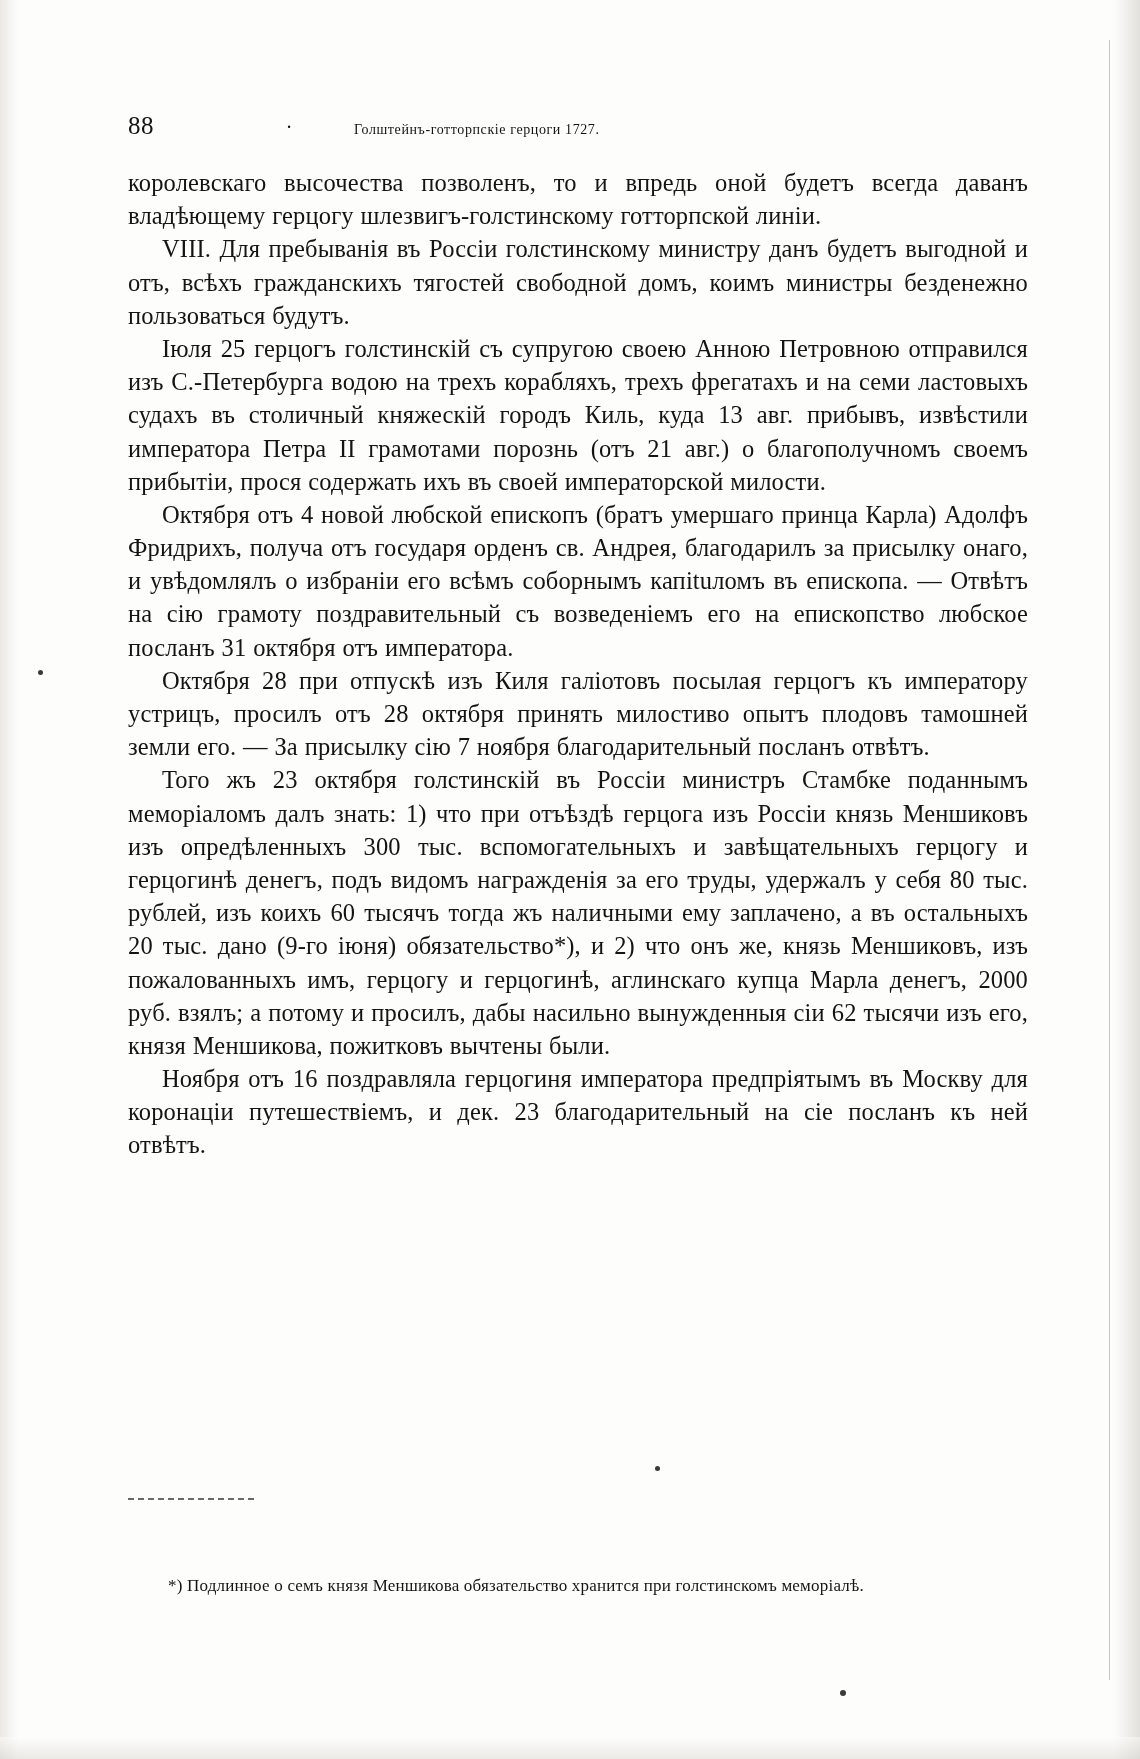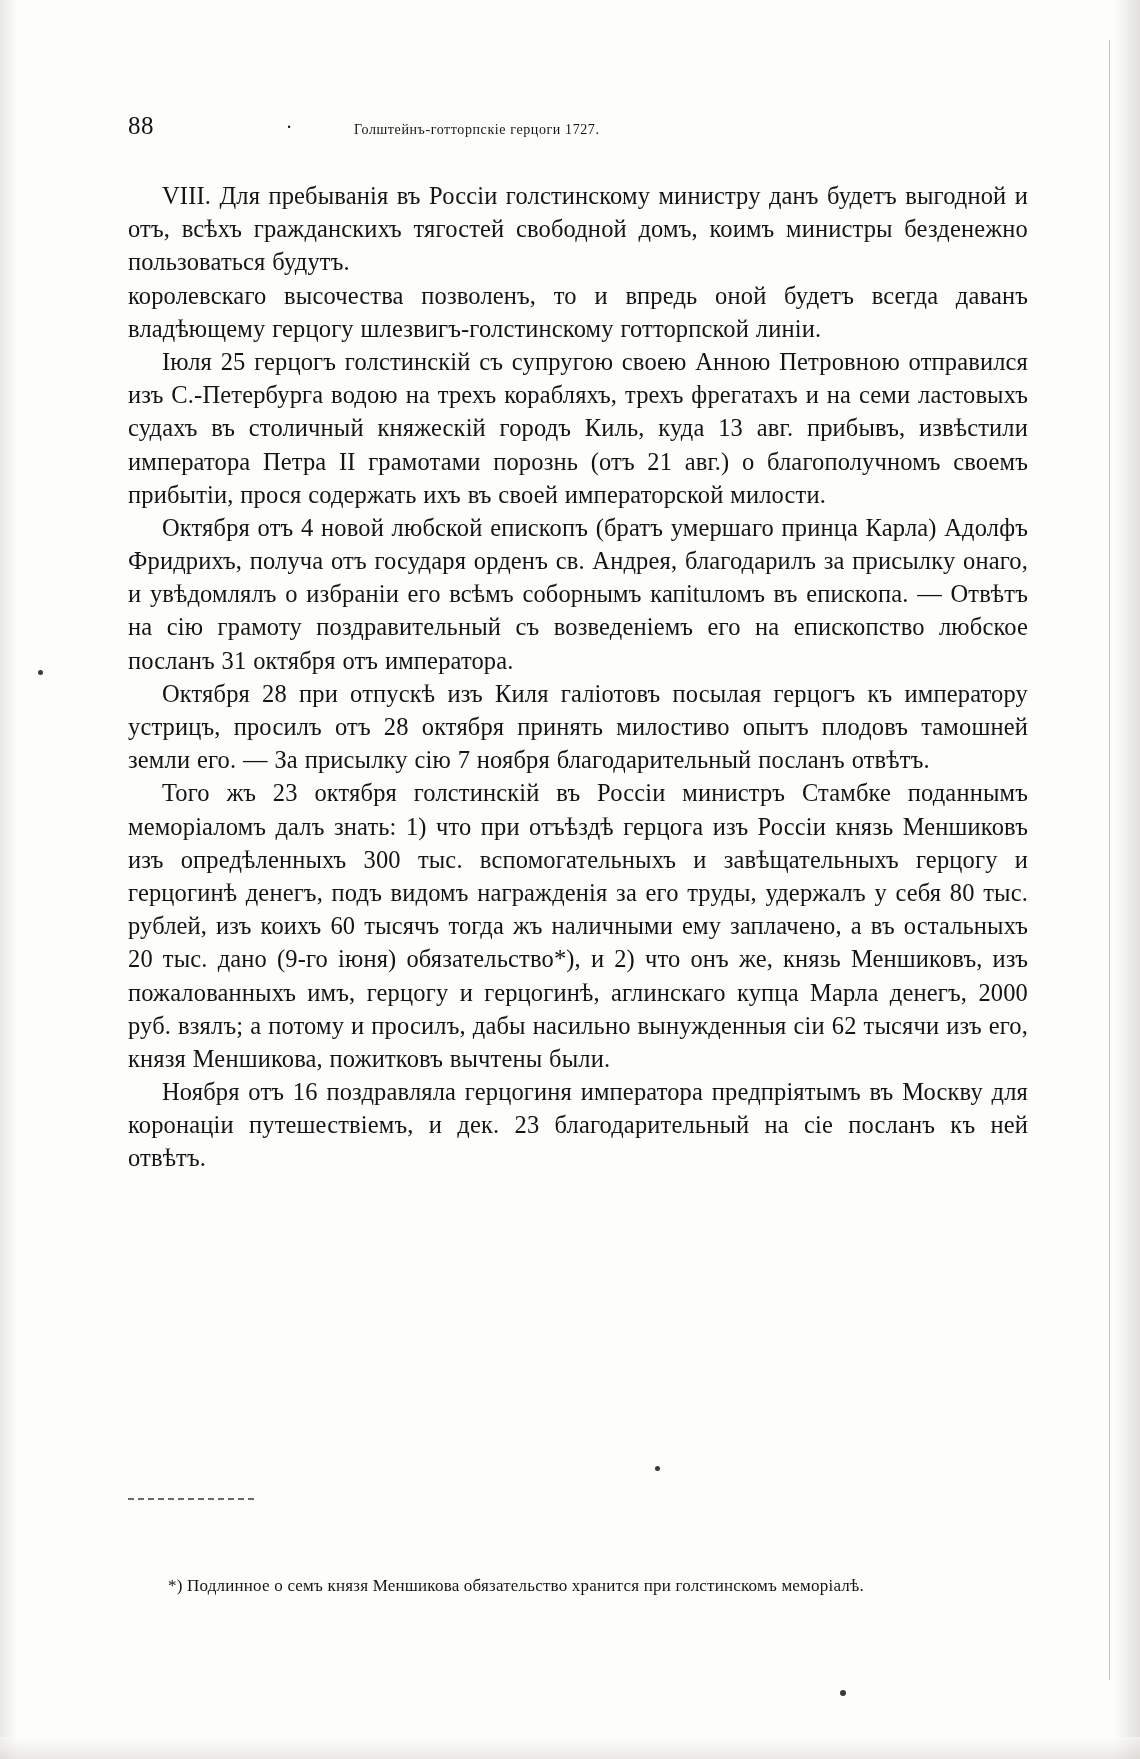--- a/index.html
+++ b/index.html
@@ -57,21 +57,21 @@
   .content {
     position: absolute;
     left: 128px;
     top: 112px;
     width: 900px;
   }
 
   .header-row {
     display: flex;
     align-items: baseline;
-    margin-bottom: 39px;
+    margin-bottom: 26px;
   }
   .folio {
     font-size: 25px;
     letter-spacing: .5px;
     width: 96px;
   }
   .running-head {
     font-size: 14px;
     letter-spacing: .6px;
     font-variant: normal;
@@ -150,22 +150,22 @@
   <div class="speck speck-c"></div>
 
   <div class="content">
 
     <div class="header-row">
       <div class="folio">88</div>
       <div class="header-dot">·</div>
       <div class="running-head">Голштейнъ-готторпскіе герцоги 1727.</div>
     </div>
 
+    <p class="para noindent">королевскаго высочества позволенъ, то и впредь оной будетъ всегда даванъ владѣющему герцогу шлезвигъ-голстинскому готторпской линіи.</p>
     <p class="para">VIII. Для пребыванія въ Россіи голстинскому министру данъ будетъ выгодной и отъ, всѣхъ гражданскихъ тягостей свободной домъ, коимъ министры безденежно пользоваться будутъ.</p>
-    <p class="para noindent">королевскаго высочества позволенъ, то и впредь оной будетъ всегда даванъ владѣющему герцогу шлезвигъ-голстинскому готторпской линіи.</p>
     <p class="para">Іюля 25 герцогъ голстинскій съ супругою своею Анною Петровною отправился изъ С.-Петербурга водою на трехъ корабляхъ, трехъ фрегатахъ и на семи ластовыхъ судахъ въ столичный княжескій городъ Киль, куда 13 авг. прибывъ, извѣстили императора Петра II грамотами порознь (отъ 21 авг.) о благополучномъ своемъ прибытіи, прося содержать ихъ въ своей императорской милости.</p>
     <p class="para">Октября отъ 4 новой любской епископъ (братъ умершаго принца Карла) Адолфъ Фридрихъ, получа отъ государя орденъ св. Андрея, благодарилъ за присылку онаго, и увѣдомлялъ о избраніи его всѣмъ соборнымъ капituломъ въ епископа. — Отвѣтъ на сію грамоту поздравительный съ возведеніемъ его на епископство любское посланъ 31 октября отъ императора.</p>
     <p class="para">Октября 28 при отпускѣ изъ Киля галіотовъ посылая герцогъ къ императору устрицъ, просилъ отъ 28 октября принять милостиво опытъ плодовъ тамошней земли его. — За присылку сію 7 ноября благодарительный посланъ отвѣтъ.</p>
     <p class="para">Того жъ 23 октября голстинскій въ Россіи министръ Стамбке поданнымъ меморіаломъ далъ знать: 1) что при отъѣздѣ герцога изъ Россіи князь Меншиковъ изъ опредѣленныхъ 300 тыс. вспомогательныхъ и завѣщательныхъ герцогу и герцогинѣ денегъ, подъ видомъ награжденія за его труды, удержалъ у себя 80 тыс. рублей, изъ коихъ 60 тысячъ тогда жъ наличными ему заплачено, а въ остальныхъ 20 тыс. дано (9-го іюня) обязательство*), и 2) что онъ же, князь Меншиковъ, изъ пожалованныхъ имъ, герцогу и герцогинѣ, аглинскаго купца Марла денегъ, 2000 руб. взялъ; а потому и просилъ, дабы насильно вынужденныя сіи 62 тысячи изъ его, князя Меншикова, пожитковъ вычтены были.</p>
     <p class="para">Ноября отъ 16 поздравляла герцогиня императора предпріятымъ въ Москву для коронаціи путешествіемъ, и дек. 23 благодарительный на сіе посланъ къ ней отвѣтъ.</p>
 
   </div>
 
   <div class="footnote-rule"></div>
   <div class="footnote">

